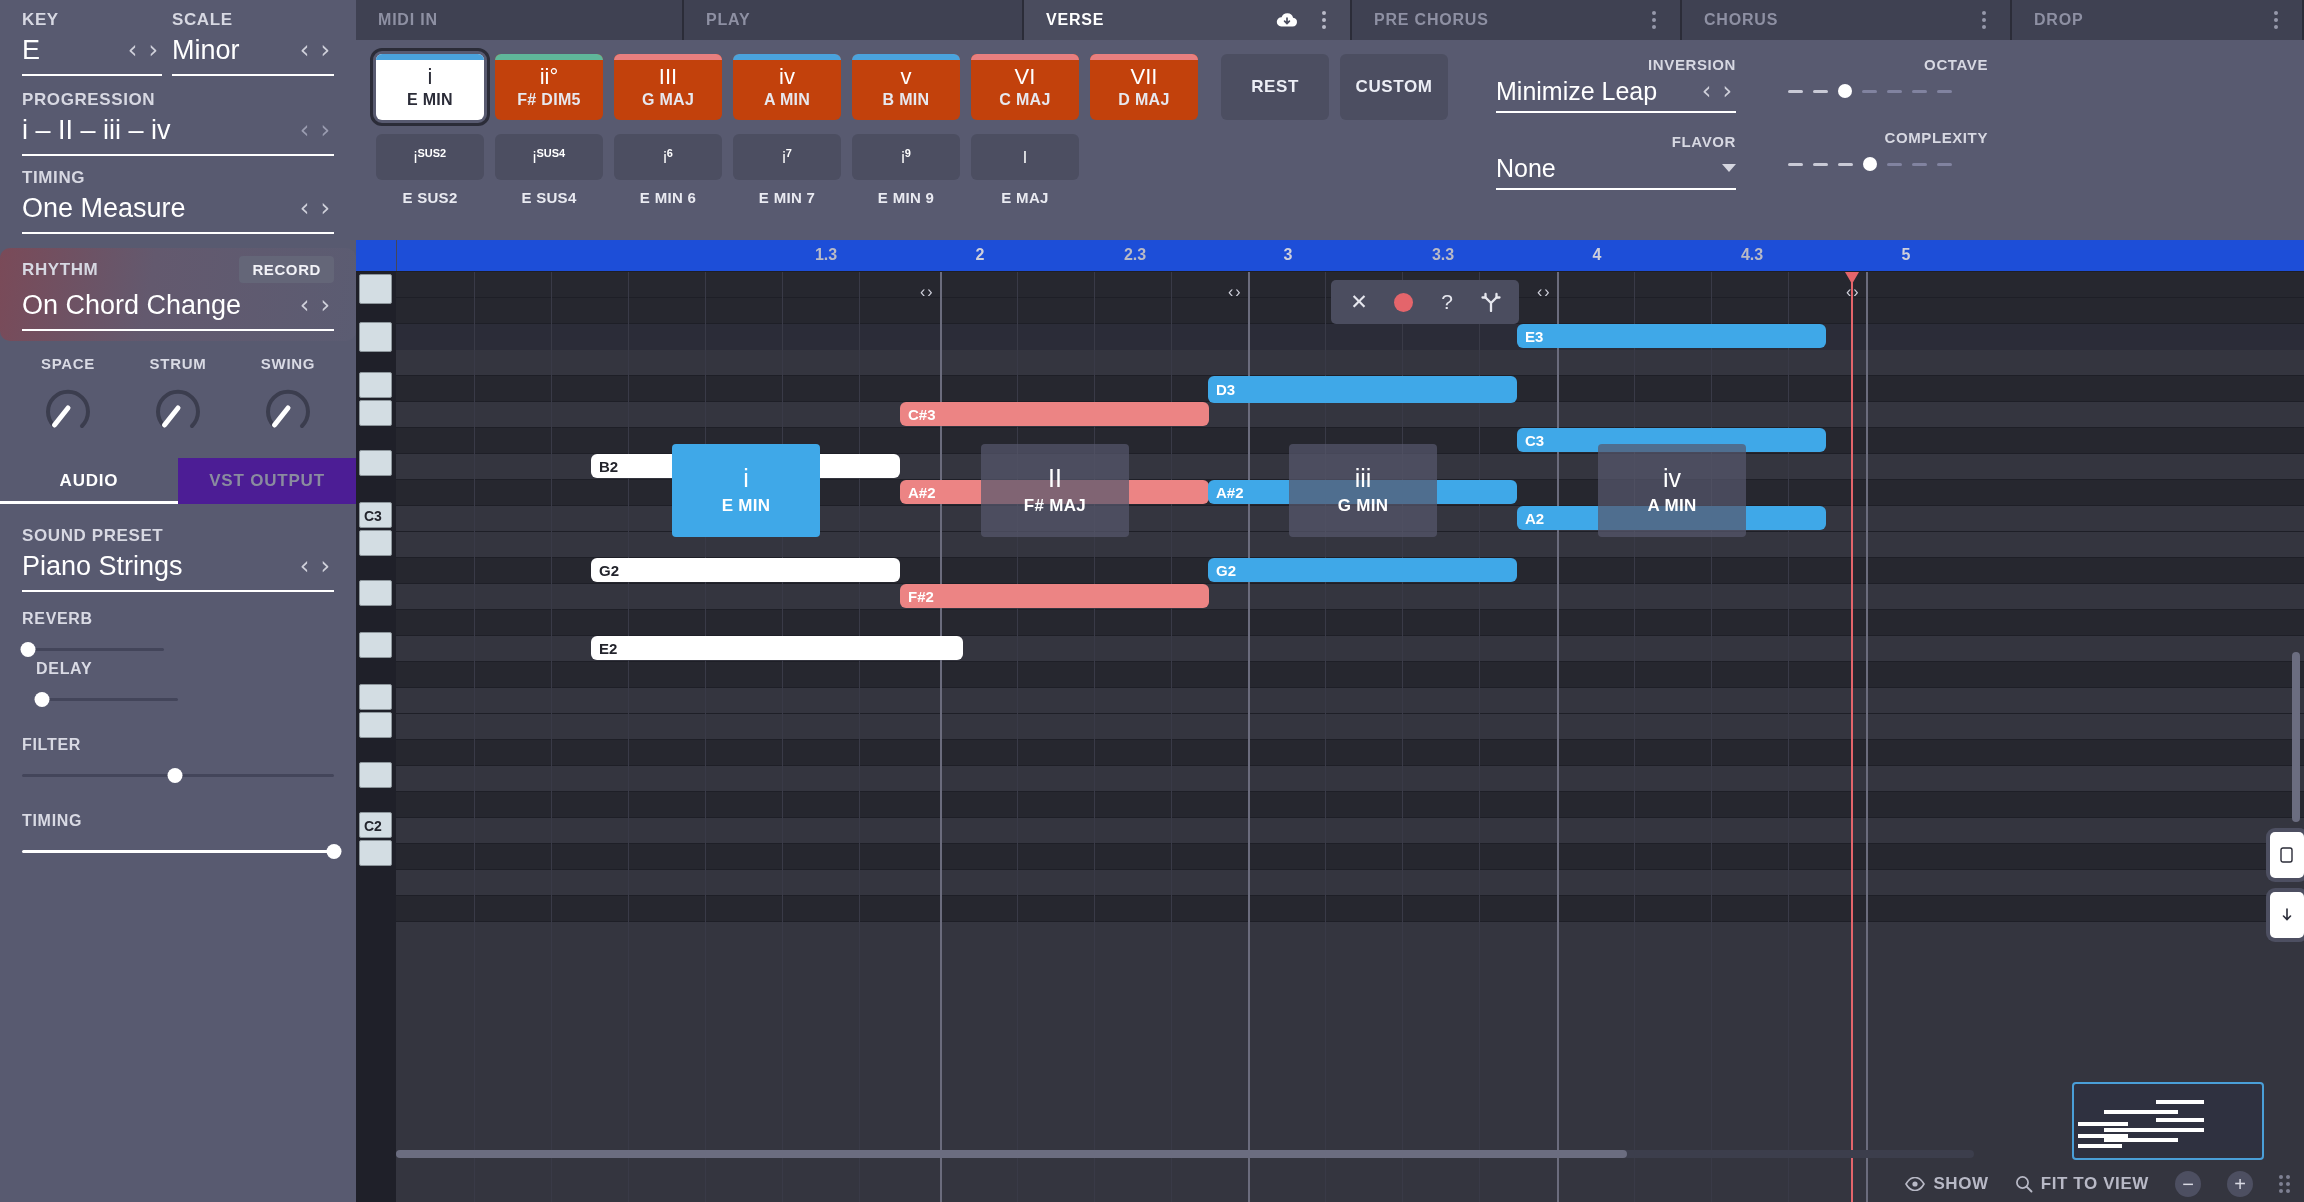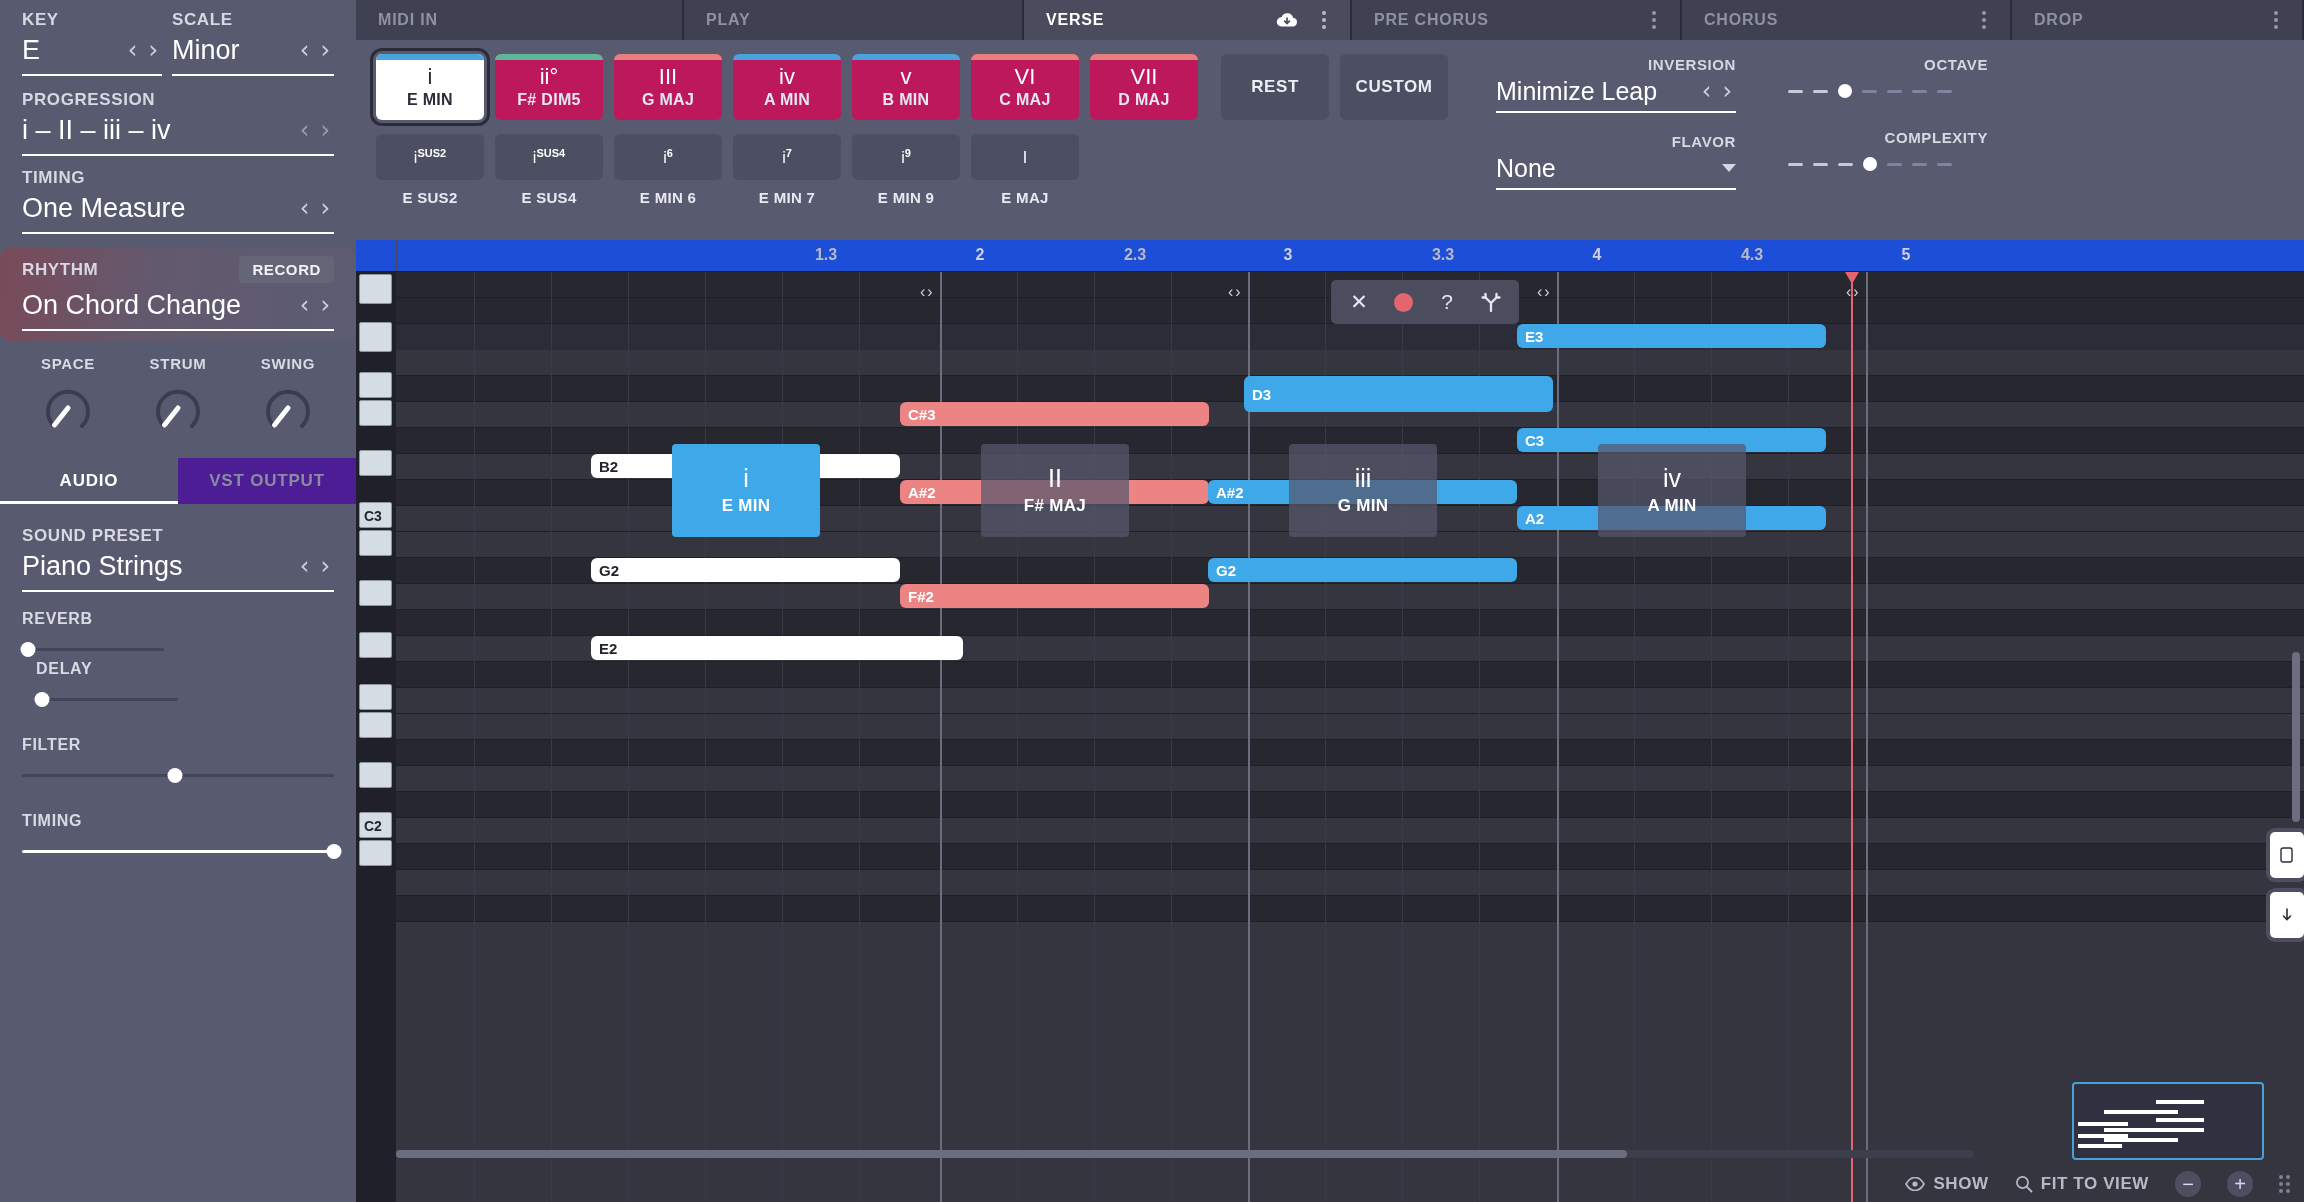--- a/index.html
+++ b/index.html
@@ -114,21 +114,21 @@
 
   
   .palette {
     background: #585a70; position: relative; display: flex;
     padding: 14px 0 14px 0; height: 200px;
   }
   .chordgrid { padding-left: 20px; }
   .crow { display: flex; gap: 11px; }
   .crow + .crow { margin-top: 14px; }
   .cbtn {
-    width: 108px; height: 66px; border-radius: 6px; background: #be185d;
+    width: 108px; height: 66px; border-radius: 6px; background: #c2410c;
     position: relative; cursor: pointer; overflow: hidden;
     display: flex; flex-direction: column; align-items: center; justify-content: center;
   }
   .cbtn .capbar { position: absolute; top: 0; left: 0; right: 0; height: 6px; }
   .cbtn .cnum { font-size: 22px; color: #ffffff; line-height: 1.05; font-weight: 500; }
   .cbtn .cname { font-size: 16px; color: #e7e8ef; font-weight: bold; letter-spacing: .3px; margin-top: 3px; }
   .cbtn.sel {
     background: #ffffff; outline: 3px solid #2b2c38; outline-offset: 3px;
   }
   .cbtn.sel .cnum { color: #2b2c38; }
@@ -772,21 +772,21 @@
         <div class="vline" style="left:1083px"></div>
         <div class="vline bar" style="left:1161px"></div>
         <div class="vline" style="left:1238px"></div>
         <div class="vline" style="left:1315px"></div>
         <div class="vline" style="left:1392px"></div>
         <div class="vline bar" style="left:1470px"></div>
       </div>
 
       <div>
         <div class="note blue" style="left:1161px; top:52px;  width:309px; height:24px;">E3</div>
-        <div class="note blue" style="left:888px;  top:104px; width:309px; height:36px;">D3</div>
+        <div class="note blue" style="left:852px;  top:104px; width:309px; height:27px;">D3</div>
         <div class="note red" style="left:544px;  top:130px; width:309px; height:24px;">C#3</div>
         <div class="note blue" style="left:1161px; top:156px; width:309px; height:24px;">C3</div>
         <div class="note white" style="left:235px;  top:182px; width:309px; height:24px;">B2</div>
         <div class="note red" style="left:544px;  top:208px; width:309px; height:24px;">A#2</div>
         <div class="note blue" style="left:852px;  top:208px; width:309px; height:24px;">A#2</div>
         <div class="note blue" style="left:1161px; top:234px; width:309px; height:24px;">A2</div>
         <div class="note white" style="left:235px;  top:286px; width:309px; height:24px;">G2</div>
         <div class="note blue" style="left:852px;  top:286px; width:309px; height:24px;">G2</div>
         <div class="note red" style="left:544px;  top:312px; width:309px; height:24px;">F#2</div>
         <div class="note white" style="left:235px;  top:364px; width:372px; height:24px;">E2</div>

